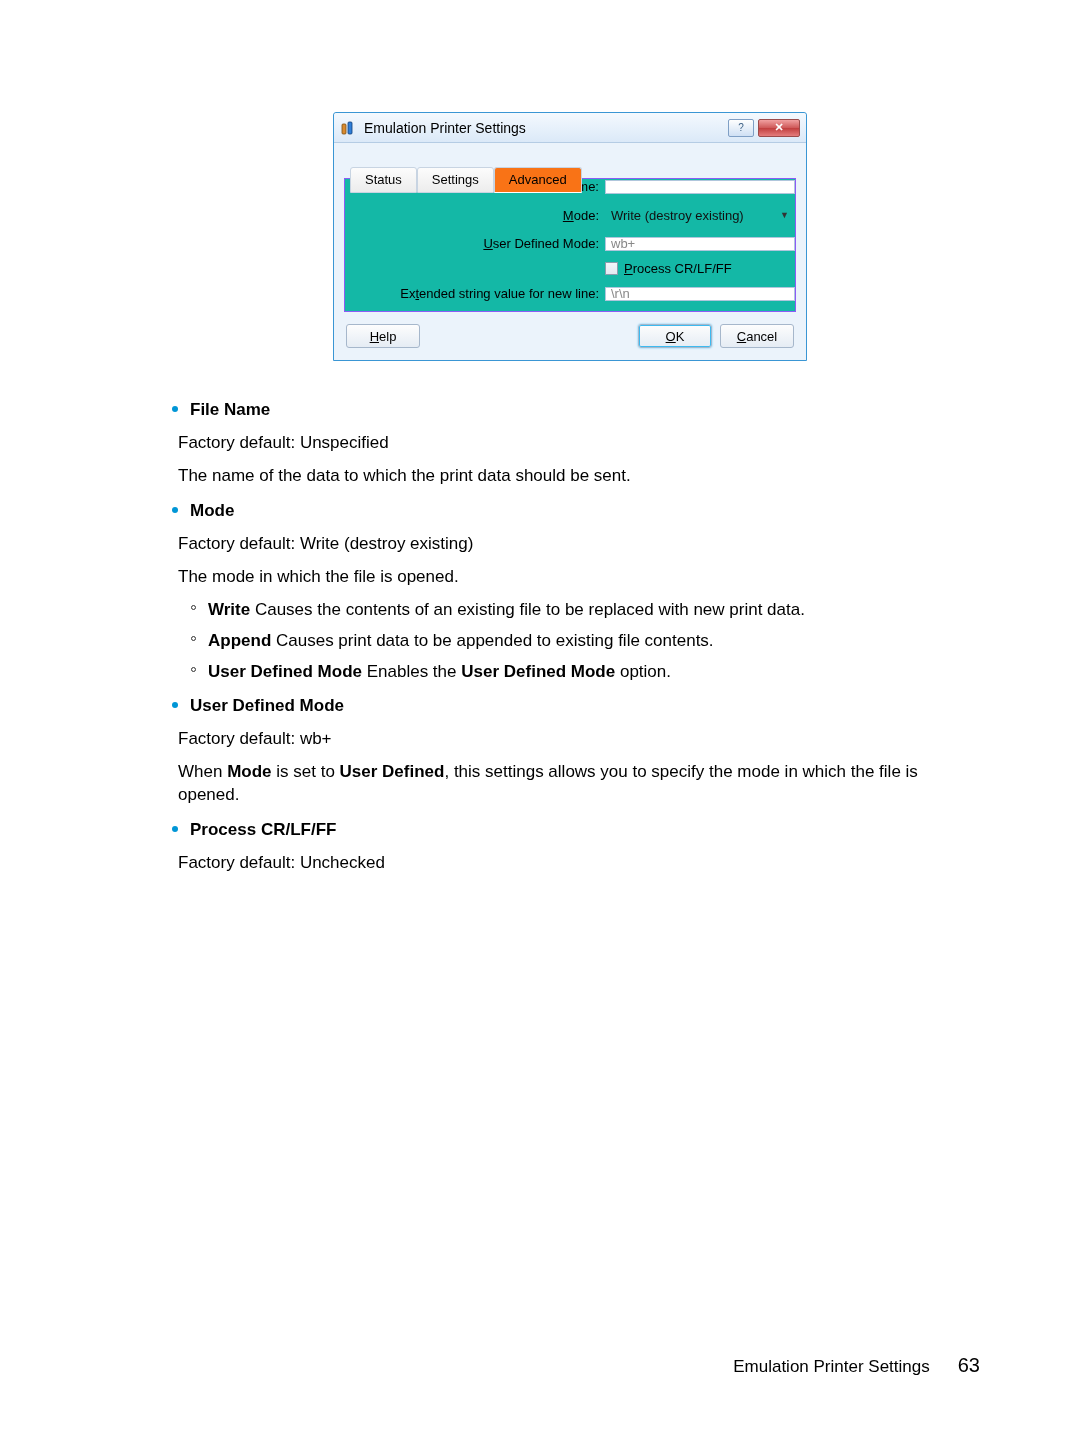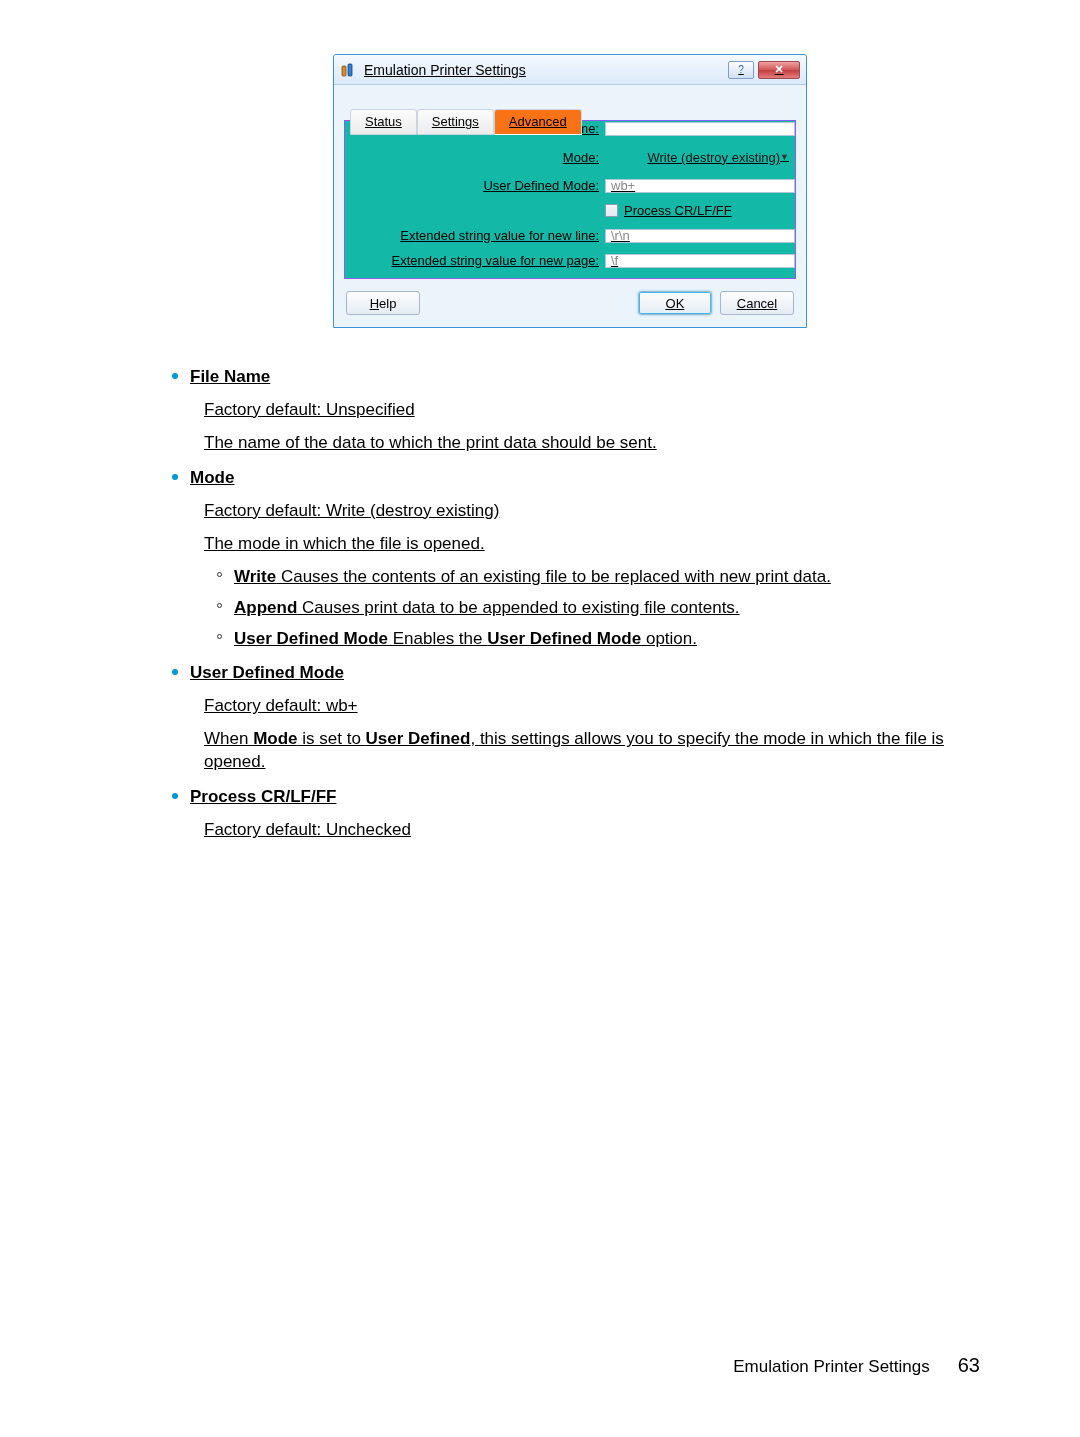--- a/index.html
+++ b/index.html
@@ -5,24 +5,23 @@
     * { box-sizing: border-box; margin: 0; padding: 0; }
     body {
       width: 1080px;
       height: 1437px;
       background: #ffffff;
       font-family: Arial, "Helvetica Neue", Helvetica, sans-serif;
       position: relative;
       color: #000;
     }
     .page {
-      padding: 54px 100px 60px 160px;
+      padding: 112px 100px 60px 160px;
       position: relative;
       height: 100%;
-      text-decoration: underline;
     }
     
     .dialog {
       width: 474px;
       margin: 0 auto 38px;
       border: 1px solid #3a96d4;
       border-radius: 3px 3px 0 0;
       background: #ebf3fb;
       font-family: "Segoe UI", Tahoma, sans-serif;
     }
@@ -105,21 +104,21 @@
       background: #fff;
       font-size: 13px;
       padding: 0 5px;
       color: #888;
     }
     .d-select {
       flex: 1;
       height: 22px;
       display: flex;
       align-items: center;
-      justify-content: flex-end;
+      justify-content: space-between;
       padding: 0 6px;
       font-size: 13px;
       color: #111;
     }
     .d-checkbox {
       display: flex;
       align-items: center;
       font-size: 13px;
     }
     .d-checkbox .box {
@@ -151,21 +150,21 @@
     }
     .btn-right { display: flex; gap: 8px; }
     .chev { font-size: 9px; color: #333; }
 
     
     .doc { font-family: "Futura", "Trebuchet MS", Arial, sans-serif; font-size: 17px; color: #000; line-height: 1.35; max-width: 830px;}
     .bul { display: flex; margin: 12px 0 6px; justify-content: space-between; }
     .bul .b1 { width: 30px; display:flex; justify-content:center; align-items:flex-start; padding-top:7px; }
     .circ1 { width: 6px; height: 6px; border-radius: 50%; background: #0096d6; }
     .bul .bh { font-weight: bold; flex:1; }
-    .bul-body { margin-left: 44px; }
+    .bul-body { margin-left: 18px; }
     .bul-body p { margin: 10px 0; }
     .sub { display: flex; margin: 8px 0; }
     .sub .b2 { width: 30px; display:flex; justify-content:center; padding-top:6px; }
     .circ2 { width: 5px; height: 5px; border-radius: 50%; border: 1px solid #333; background: transparent; }
     .sub .sb { flex: 1; }
 
     
     .footer {
       position: absolute;
       bottom: 60px;
@@ -236,26 +235,20 @@
                 <span><span class="mn-u">P</span>rocess CR/LF/FF</span>
               </label>
             </div>
           </div>
           <div class="d-row">
             <div class="d-lbl">Ex<span class="mn-u">t</span>ended string value for new line:</div>
             <div class="d-ctl">
                 <input class="d-input" value="\r\n" style="">
               </div>
           </div>
-          <div class="d-row">
-            <div class="d-lbl">Exte<span class="mn-u">n</span>ded string value for new page:</div>
-            <div class="d-ctl">
-                <input class="d-input" value="\f" style="">
-              </div>
-          </div>
         </div>
       </div>
 
       <div class="btnrow">
         <div>
           <span class="winbtn"><span class="mn-u">H</span>elp</span>
         </div>
         <div class="btn-right">
           <span class="winbtn default"><span class="mn-u">O</span>K</span>
           <span class="winbtn"><span class="mn-u">C</span>ancel</span>

